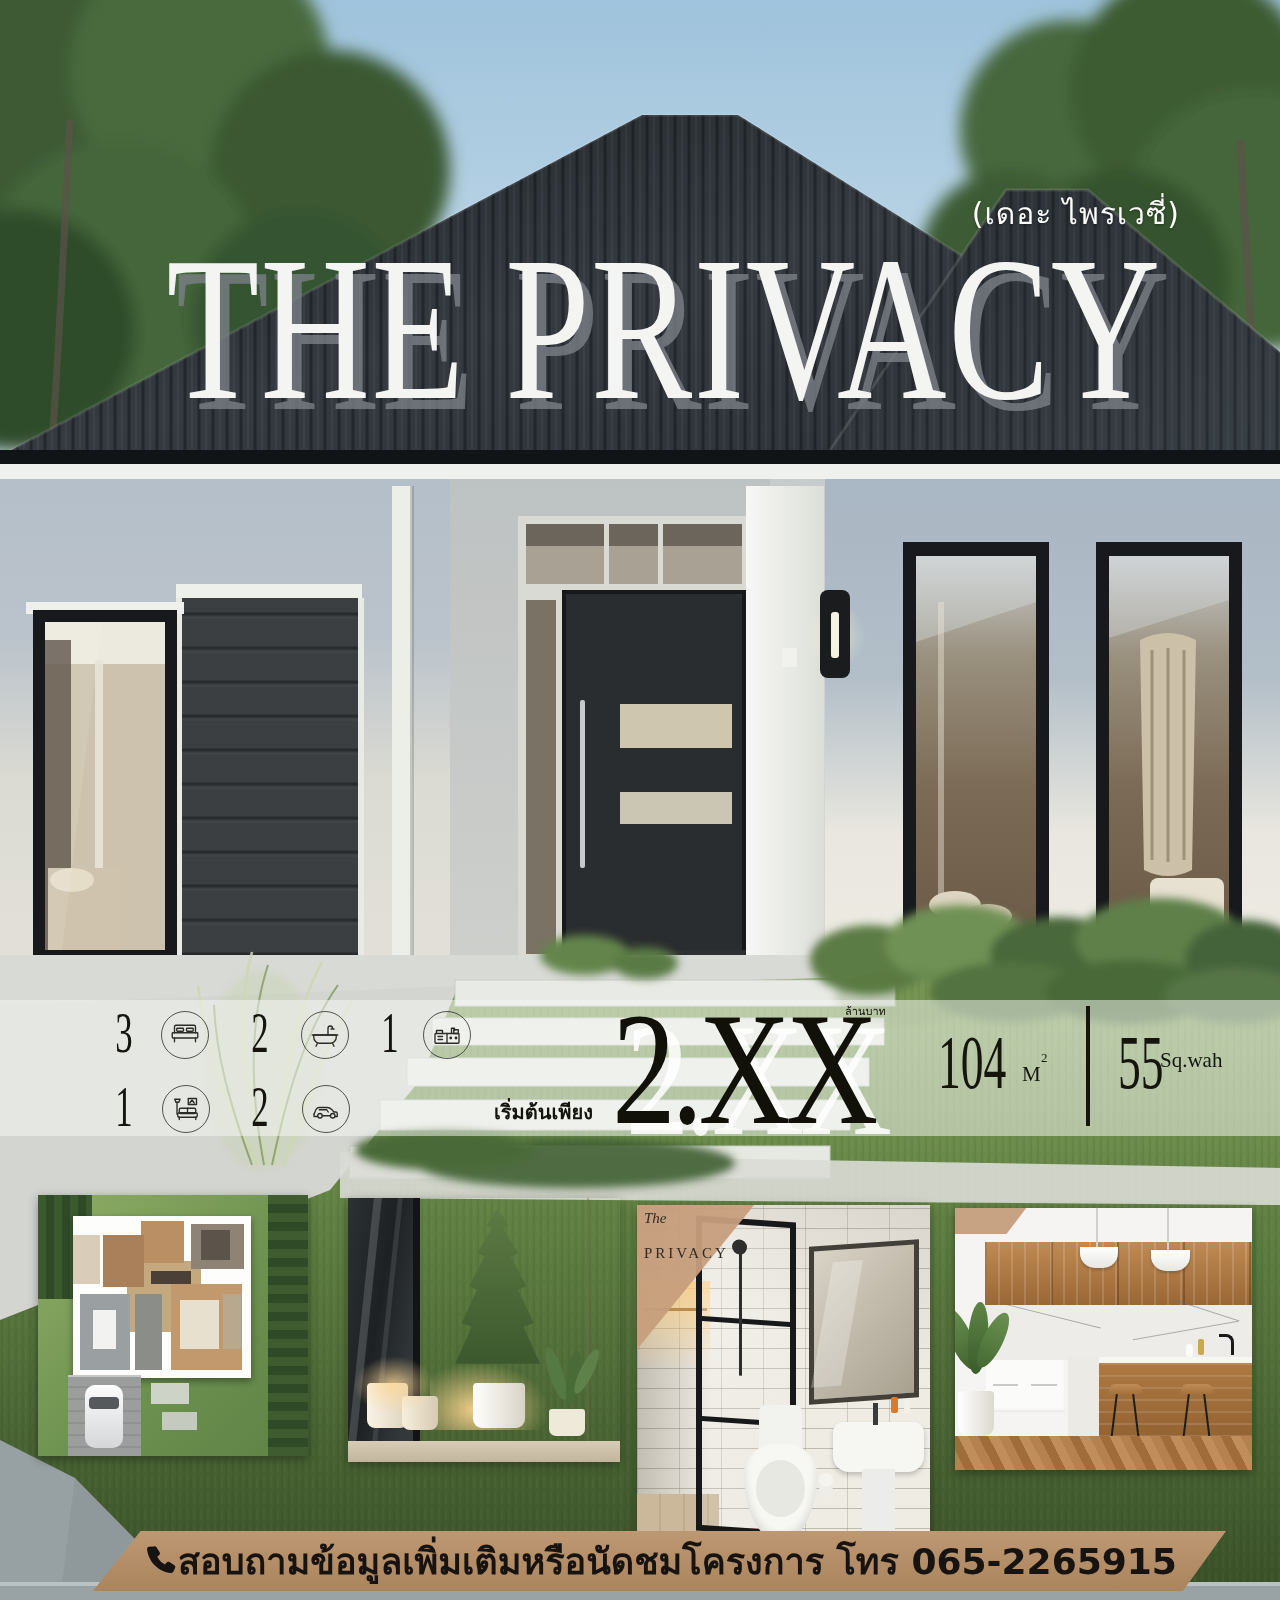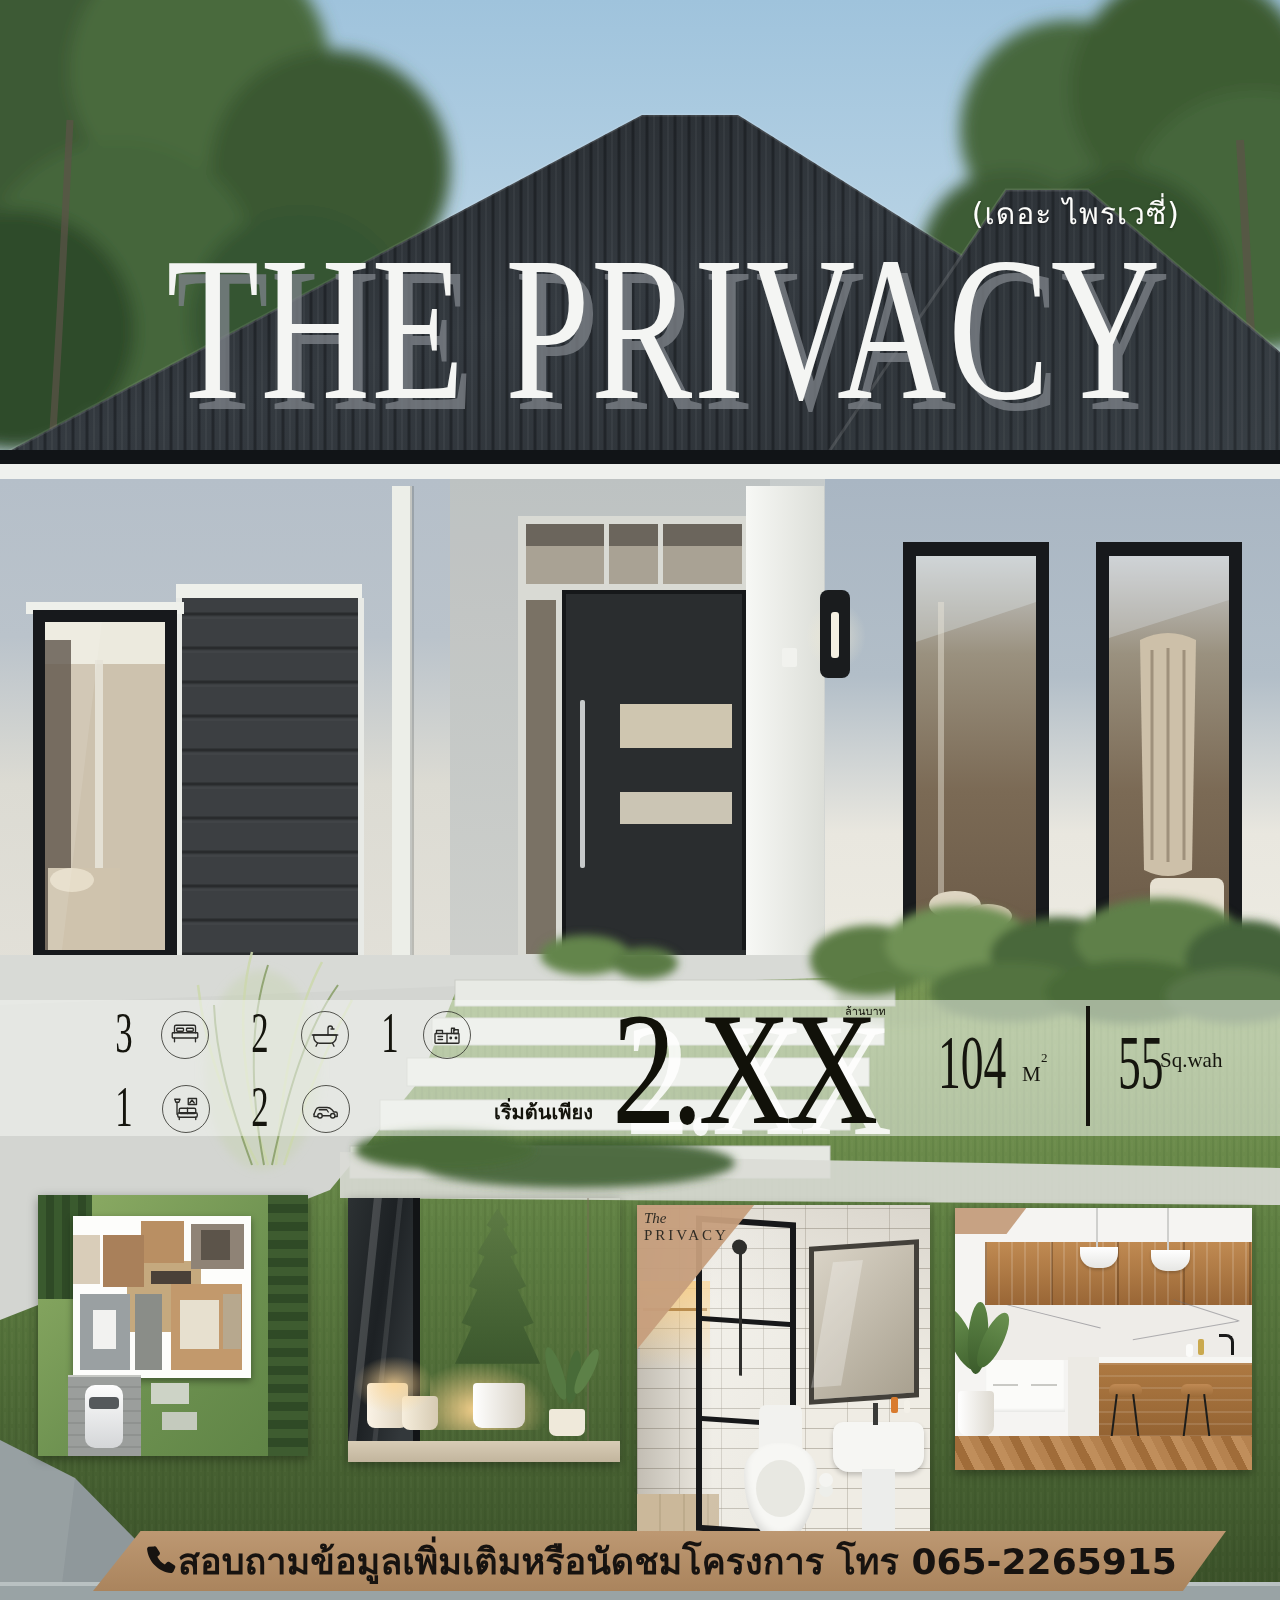--- a/index.html
+++ b/index.html
@@ -30,21 +30,21 @@
               font-size:11px;color:#14140c;}
   .area-num{position:absolute;font-size:76px;line-height:60px;color:#15150e;
             transform:scaleX(.6);transform-origin:0 50%;white-space:nowrap;}
   .area-unit{position:absolute;font-size:21px;color:#15150e;}
   .area-sup{position:absolute;font-size:13px;color:#15150e;}
   .divider{position:absolute;left:1086px;top:6px;width:4px;height:120px;background:#15150e;}
   
   .thumb{position:absolute;overflow:hidden;box-shadow:0 3px 10px rgba(0,0,0,.35);}
   .t3-logo{position:absolute;left:7px;top:6px;z-index:5;color:#2f2b24;line-height:1;}
   .t3-logo .script{font-style:italic;font-size:15px;}
-  .t3-logo .name{font-size:15px;letter-spacing:3px;margin-top:2px;}
+  .t3-logo .name{font-size:15px;letter-spacing:3px;margin-top:20px;}
   
   .bar{position:absolute;left:93px;top:1531px;width:1133px;height:60px;
        background:linear-gradient(180deg,#bd9872,#aa845d);
        clip-path:polygon(4.2% 0,100% 0,96.2% 100%,0 100%);
        display:flex;align-items:center;justify-content:center;gap:2px;}
   .bar-text{font-family:"DejaVu Sans",sans-serif;font-weight:bold;font-size:36px;color:#171310;}
   .ico{stroke:#2b2b28;fill:none;stroke-width:1.8;stroke-linecap:round;stroke-linejoin:round;}
 </style>
 </head>
 <body>

